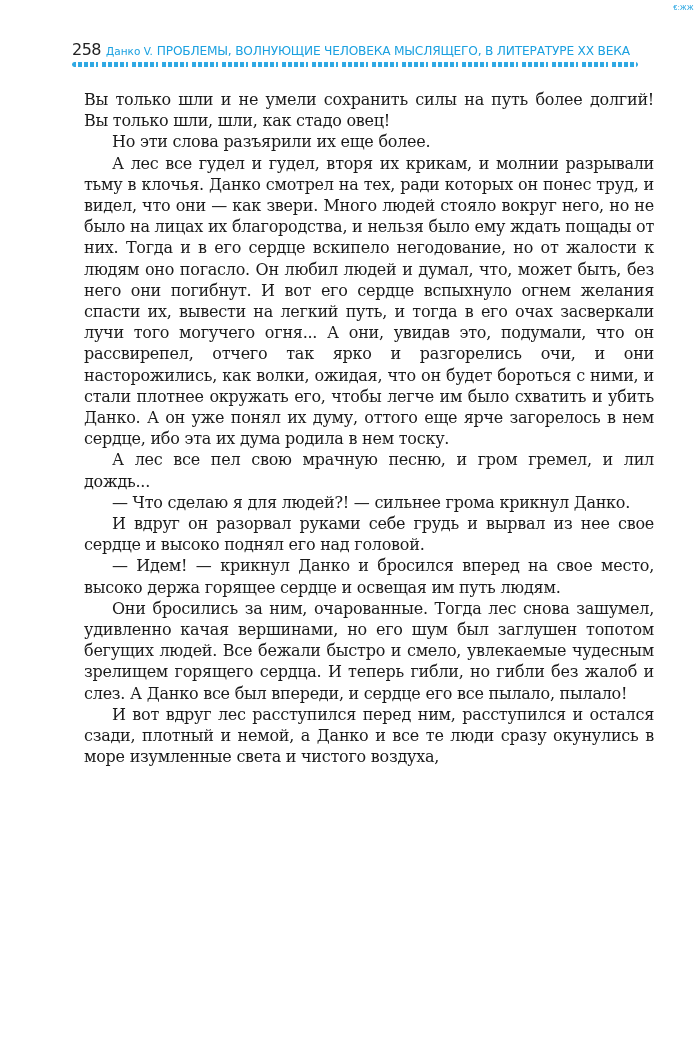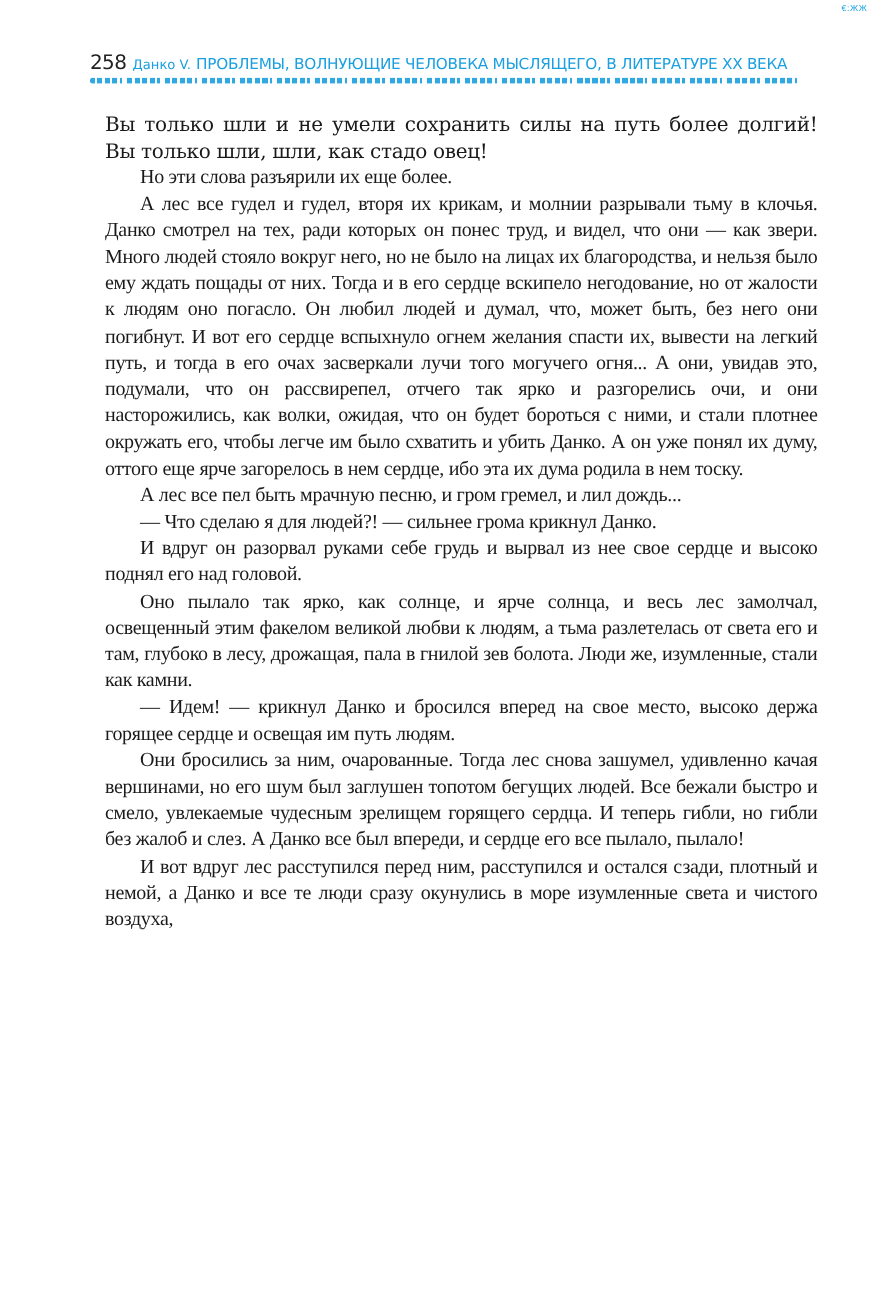--- a/index.html
+++ b/index.html
@@ -23,40 +23,39 @@
     border-radius: 2px; opacity: 0.9;
     -webkit-mask: repeating-linear-gradient(90deg, #000 0 26px, transparent 26px 30px);
     mask: repeating-linear-gradient(90deg, #000 0 26px, transparent 26px 30px);
   }
   .body {
     position: absolute; top: 89px; left: 84px; width: 570px;
     font-family: "DejaVu Serif", serif; font-size: 16px; line-height: 21.2px;
     color: #1a1a1a; text-align: justify; letter-spacing: -0.25px;
   }
   .body p { margin: 0; text-indent: 0; }
-  .body p.ind { text-indent: 28px; font-family: Liberation Serif, serif; }
+  .body p.ind { text-indent: 28px; }
 </style>
 </head>
 <body>
 
 <div class="corner-mark">€:ЖЖ</div>
 
 <div class="header">
   <div class="header-line">
     <span class="page-num">258</span>
     <span class="section">Данко V.</span>
     <span class="title">ПРОБЛЕМЫ, ВОЛНУЮЩИЕ ЧЕЛОВЕКА МЫСЛЯЩЕГО, В ЛИТЕРАТУРЕ XX ВЕКА</span>
   </div>
   <div class="ornament"></div>
 </div>
 
 <div class="body">
   <p>Вы только шли и не умели сохранить силы на путь более долгий! Вы только шли, шли, как стадо овец!</p>
   <p class="ind">Но эти слова разъярили их еще более.</p>
   <p class="ind">А лес все гудел и гудел, вторя их крикам, и молнии разрывали тьму в клочья. Данко смотрел на тех, ради которых он понес труд, и видел, что они — как звери. Много людей стояло вокруг него, но не было на лицах их благородства, и нельзя было ему ждать пощады от них. Тогда и в его сердце вскипело негодование, но от жалости к людям оно погасло. Он любил людей и думал, что, может быть, без него они погибнут. И вот его сердце вспыхнуло огнем желания спасти их, вывести на легкий путь, и тогда в его очах засверкали лучи того могучего огня... А они, увидав это, подумали, что он рассвирепел, отчего так ярко и разгорелись очи, и они насторожились, как волки, ожидая, что он будет бороться с ними, и стали плотнее окружать его, чтобы легче им было схватить и убить Данко. А он уже понял их думу, оттого еще ярче загорелось в нем сердце, ибо эта их дума родила в нем тоску.</p>
-  <p class="ind">А лес все пел быть мрачную песню, и гром гремел, и лил дождь...</p>
+  <p class="ind">А лес все пел свою мрачную песню, и гром гремел, и лил дождь...</p>
   <p class="ind">— Что сделаю я для людей?! — сильнее грома крикнул Данко.</p>
   <p class="ind">И вдруг он разорвал руками себе грудь и вырвал из нее свое сердце и высоко поднял его над головой.</p>
-  <p class="ind">Оно пылало так ярко, как солнце, и ярче солнца, и весь лес замолчал, освещенный этим факелом великой любви к людям, а тьма разлетелась от света его и там, глубоко в лесу, дрожащая, пала в гнилой зев болота. Люди же, изумленные, стали как камни.</p>
   <p class="ind">— Идем! — крикнул Данко и бросился вперед на свое место, высоко держа горящее сердце и освещая им путь людям.</p>
   <p class="ind">Они бросились за ним, очарованные. Тогда лес снова зашумел, удивленно качая вершинами, но его шум был заглушен топотом бегущих людей. Все бежали быстро и смело, увлекаемые чудесным зрелищем горящего сердца. И теперь гибли, но гибли без жалоб и слез. А Данко все был впереди, и сердце его все пылало, пылало!</p>
   <p class="ind">И вот вдруг лес расступился перед ним, расступился и остался сзади, плотный и немой, а Данко и все те люди сразу окунулись в море изумленные света и чистого воздуха,</p>
 </div>
 
 </body></html>

